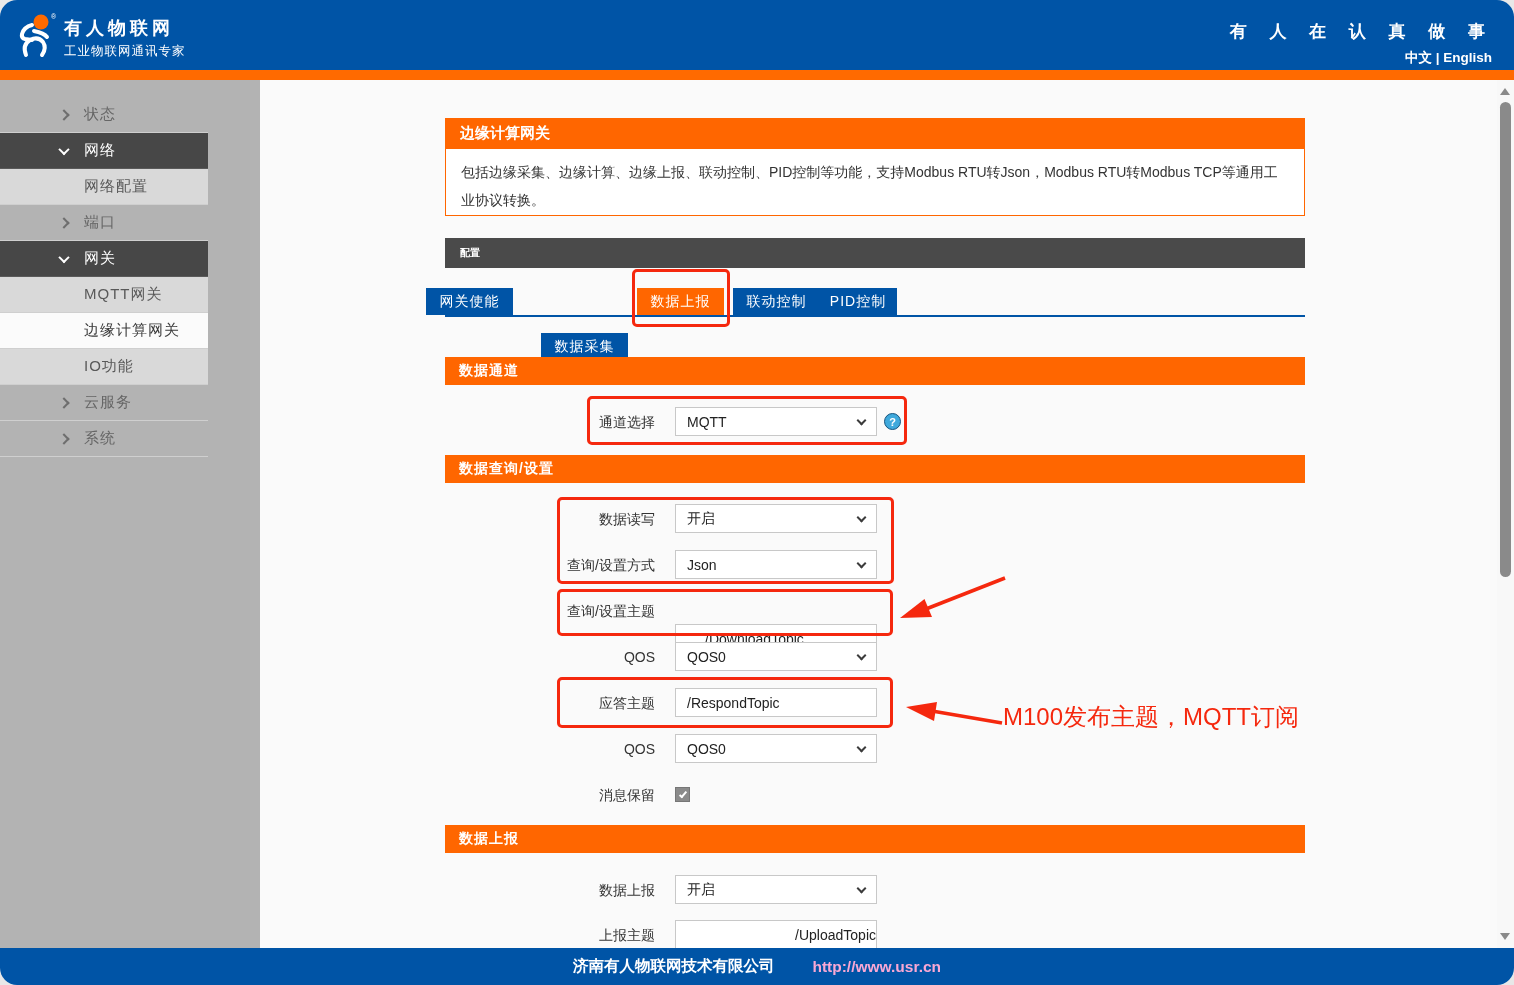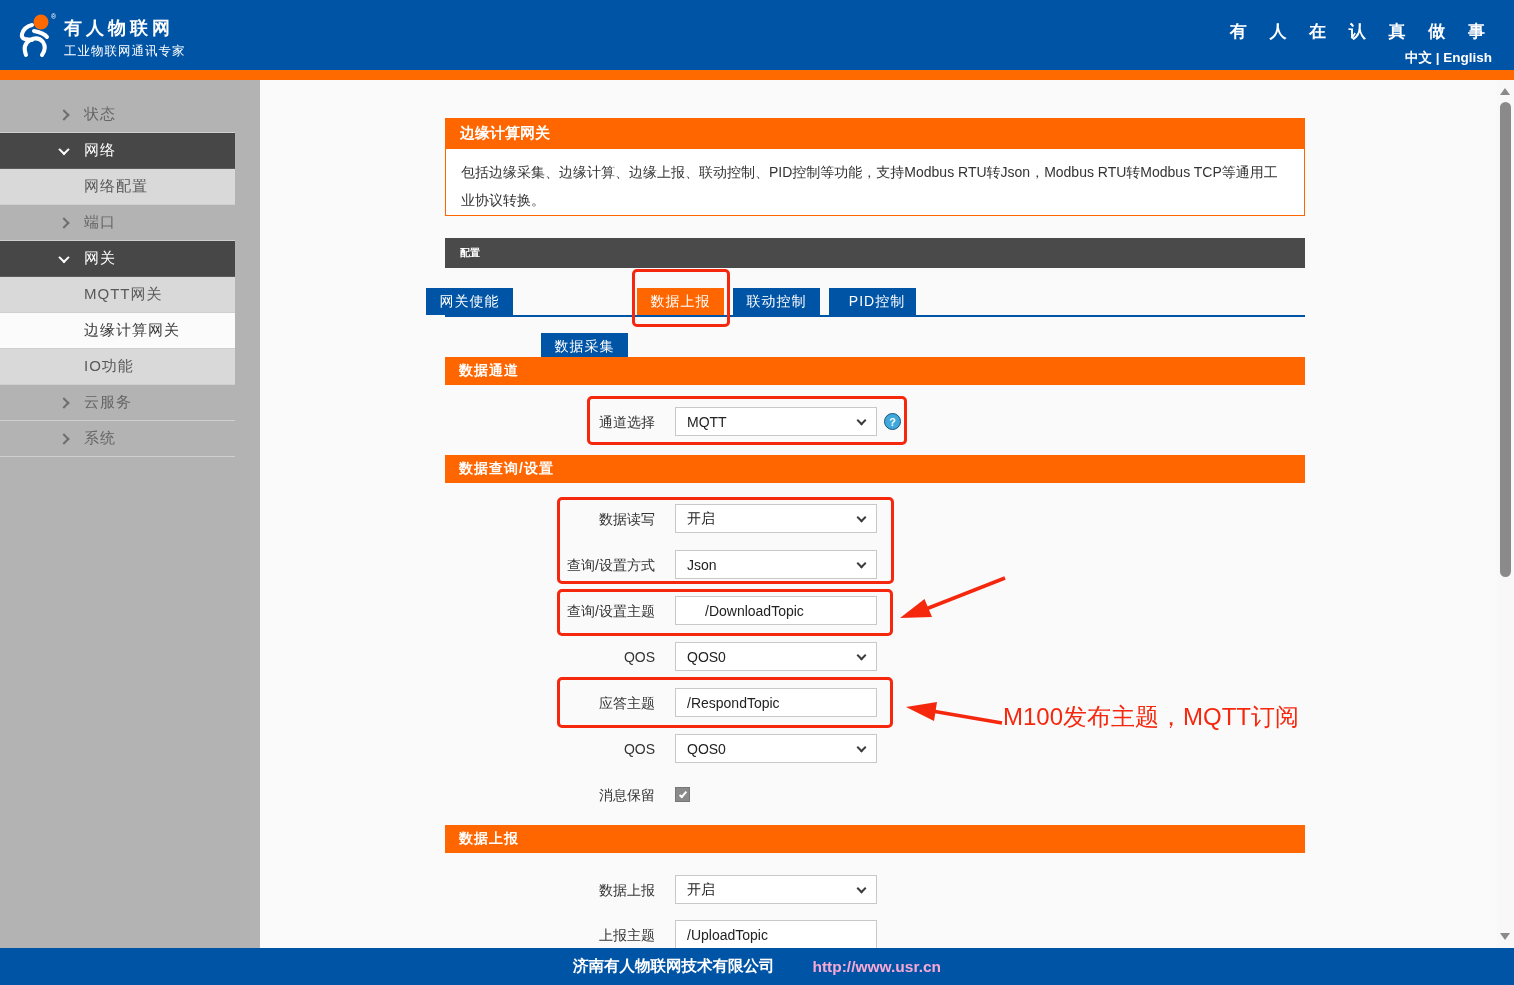--- a/index.html
+++ b/index.html
@@ -1,32 +1,32 @@
 <!DOCTYPE html>
 <html><head>
 <meta charset="utf-8">
 <style>
   * { margin:0; padding:0; box-sizing:border-box; }
   html,body { background:#e8e8e8; }
   body { font-family:"Liberation Sans","DejaVu Sans",sans-serif; }
-  #app { position:relative; width:1514px; height:985px; background:#fafafa; overflow:hidden; }
+  #app { position:relative; width:1514px; height:985px; background:#fafafa; overflow:hidden;border-radius:17px; }
 
   
   .topbar { position:absolute; left:0; top:0; width:1514px; height:70px; background:#0054a6; }
   .logo-wrap { position:absolute; left:12px; top:11px; width:46px; height:48px; }
   .brand-title { position:absolute; left:64px; top:16px; color:#fff; font-size:18px; font-weight:bold; letter-spacing:4px; }
   .brand-sub { position:absolute; left:64px; top:43px; color:#fff; font-size:12.5px; letter-spacing:1px; }
   .slogan { position:absolute; right:20px; top:20px; color:#fff; font-size:17px; font-weight:bold; letter-spacing:9px; }
   .langbar { position:absolute; right:22px; top:49px; color:#fff; font-size:13.5px; font-weight:bold; }
   .langbar span { cursor:pointer; }
   .orange-strip { position:absolute; left:0; top:70px; width:1514px; height:10px; background:#ff6a00; }
 
   
   .sidebar { position:absolute; left:0; top:80px; width:260px; height:868px; background:#b3b3b3; }
-  .menu { position:absolute; left:0; top:17px; width:235px; }
+  .menu { position:absolute; left:0; top:17px; width:208px; }
   .mi { height:36px; display:flex; align-items:center; font-size:15px; cursor:pointer; border-bottom:1px solid #cfcfcf; }
   .mi .chev-box { width:16px; margin-left:60px; display:flex; align-items:center; }
   .mi .lbl { margin-left:8px; letter-spacing:1px; }
   .mi.child .lbl { margin-left:84px; }
   .mi.level1 { background:#b3b3b3; color:#666; }
   .mi.open { background:#474747; color:#fff; border-bottom:1px solid #5a5a5a; }
   .mi.child { background:#d9d9d9; color:#595959; }
   .mi.selected { background:#fbfbfb; color:#3a3a3a; }
   .chev-r { width:8px; height:8px; border-right:2px solid #6e6e6e; border-top:2px solid #6e6e6e; transform:rotate(45deg); }
   .chev-d { width:8px; height:8px; border-right:2px solid #fff; border-bottom:2px solid #fff; transform:rotate(45deg) translate(-1px,-1px); }
@@ -165,21 +165,21 @@
 
   <div class="card-title">边缘计算网关</div>
   <div class="card-body">包括边缘采集、边缘计算、边缘上报、联动控制、PID控制等功能，支持Modbus RTU转Json，Modbus RTU转Modbus TCP等通用工业协议转换。</div>
 
   <div class="config-bar">配置</div>
 
   <div class="tab" style="left:426px;">网关使能</div>
   <div class="tab" style="left:541px;margin-top:45px;">数据采集</div>
   <div class="tab active" style="left:637px;">数据上报</div>
   <div class="tab" style="left:733px;">联动控制</div>
-  <div class="tab" style="left:829px;padding-left:9px;">PID控制</div>
+  <div class="tab" style="left:810px;padding-left:9px;">PID控制</div>
   <div class="tabline"></div>
 
   <div class="sec" style="top:357px;">数据通道</div>
   <div class="flabel" style="top:414px;">通道选择</div>
   <div class="select" style="top:407px;text-align:center;">
     <span>MQTT</span>
     <span class="chev"></span>
   </div>
   <div class="help">?</div>
 
@@ -191,21 +191,21 @@
     <span class="chev"></span>
   </div>
 
   <div class="flabel" style="top:557px;">查询/设置方式</div>
   <div class="select" style="top:550px;">
     <span>Json</span>
     <span class="chev"></span>
   </div>
 
   <div class="flabel" style="top:603px;">查询/设置主题</div>
-  <input class="tinput" style="top: 596px; padding-left: 29px;" value="/DownloadTopic">
+  <input class="tinput" style="top: 624px; padding-left: 29px;" value="/DownloadTopic">
 
   <div class="flabel" style="top:649px;">QOS</div>
   <div class="select" style="top:642px;">
     <span>QOS0</span>
     <span class="chev"></span>
   </div>
 
   <div class="flabel" style="top:695px;">应答主题</div>
   <input class="tinput" style="top: 688px;" value="/RespondTopic">
 
@@ -222,21 +222,21 @@
 
   <div class="sec" style="top:825px;">数据上报</div>
 
   <div class="flabel" style="top:882px;">数据上报</div>
   <div class="select" style="top:875px;">
     <span>开启</span>
     <span class="chev"></span>
   </div>
 
   <div class="flabel" style="top:927px;">上报主题</div>
-  <input class="tinput" style="top: 920px;" value="/UploadTopic">
+  <input class="tinput" style="top: 920px; text-align: right;" value="/UploadTopic">
 
   <div class="redbox" style="left:632px; top:269px; width:98px; height:58px;"></div>
   <div class="redbox" style="left:587px; top:396px; width:320px; height:49px;"></div>
   <div class="redbox" style="left:557px; top:497px; width:337px; height:87px;"></div>
   <div class="redbox" style="left:557px; top:589px; width:336px; height:47px;"></div>
   <div class="redbox" style="left:557px; top:677px; width:336px; height:51px;"></div>
 
   <div class="rednote" style="left:1003px; top:701px;">M100发布主题，MQTT订阅</div>
 
   <svg class="arrow-svg" style="left:880px; top:560px;" width="180" height="180" viewBox="0 0 180 180">

